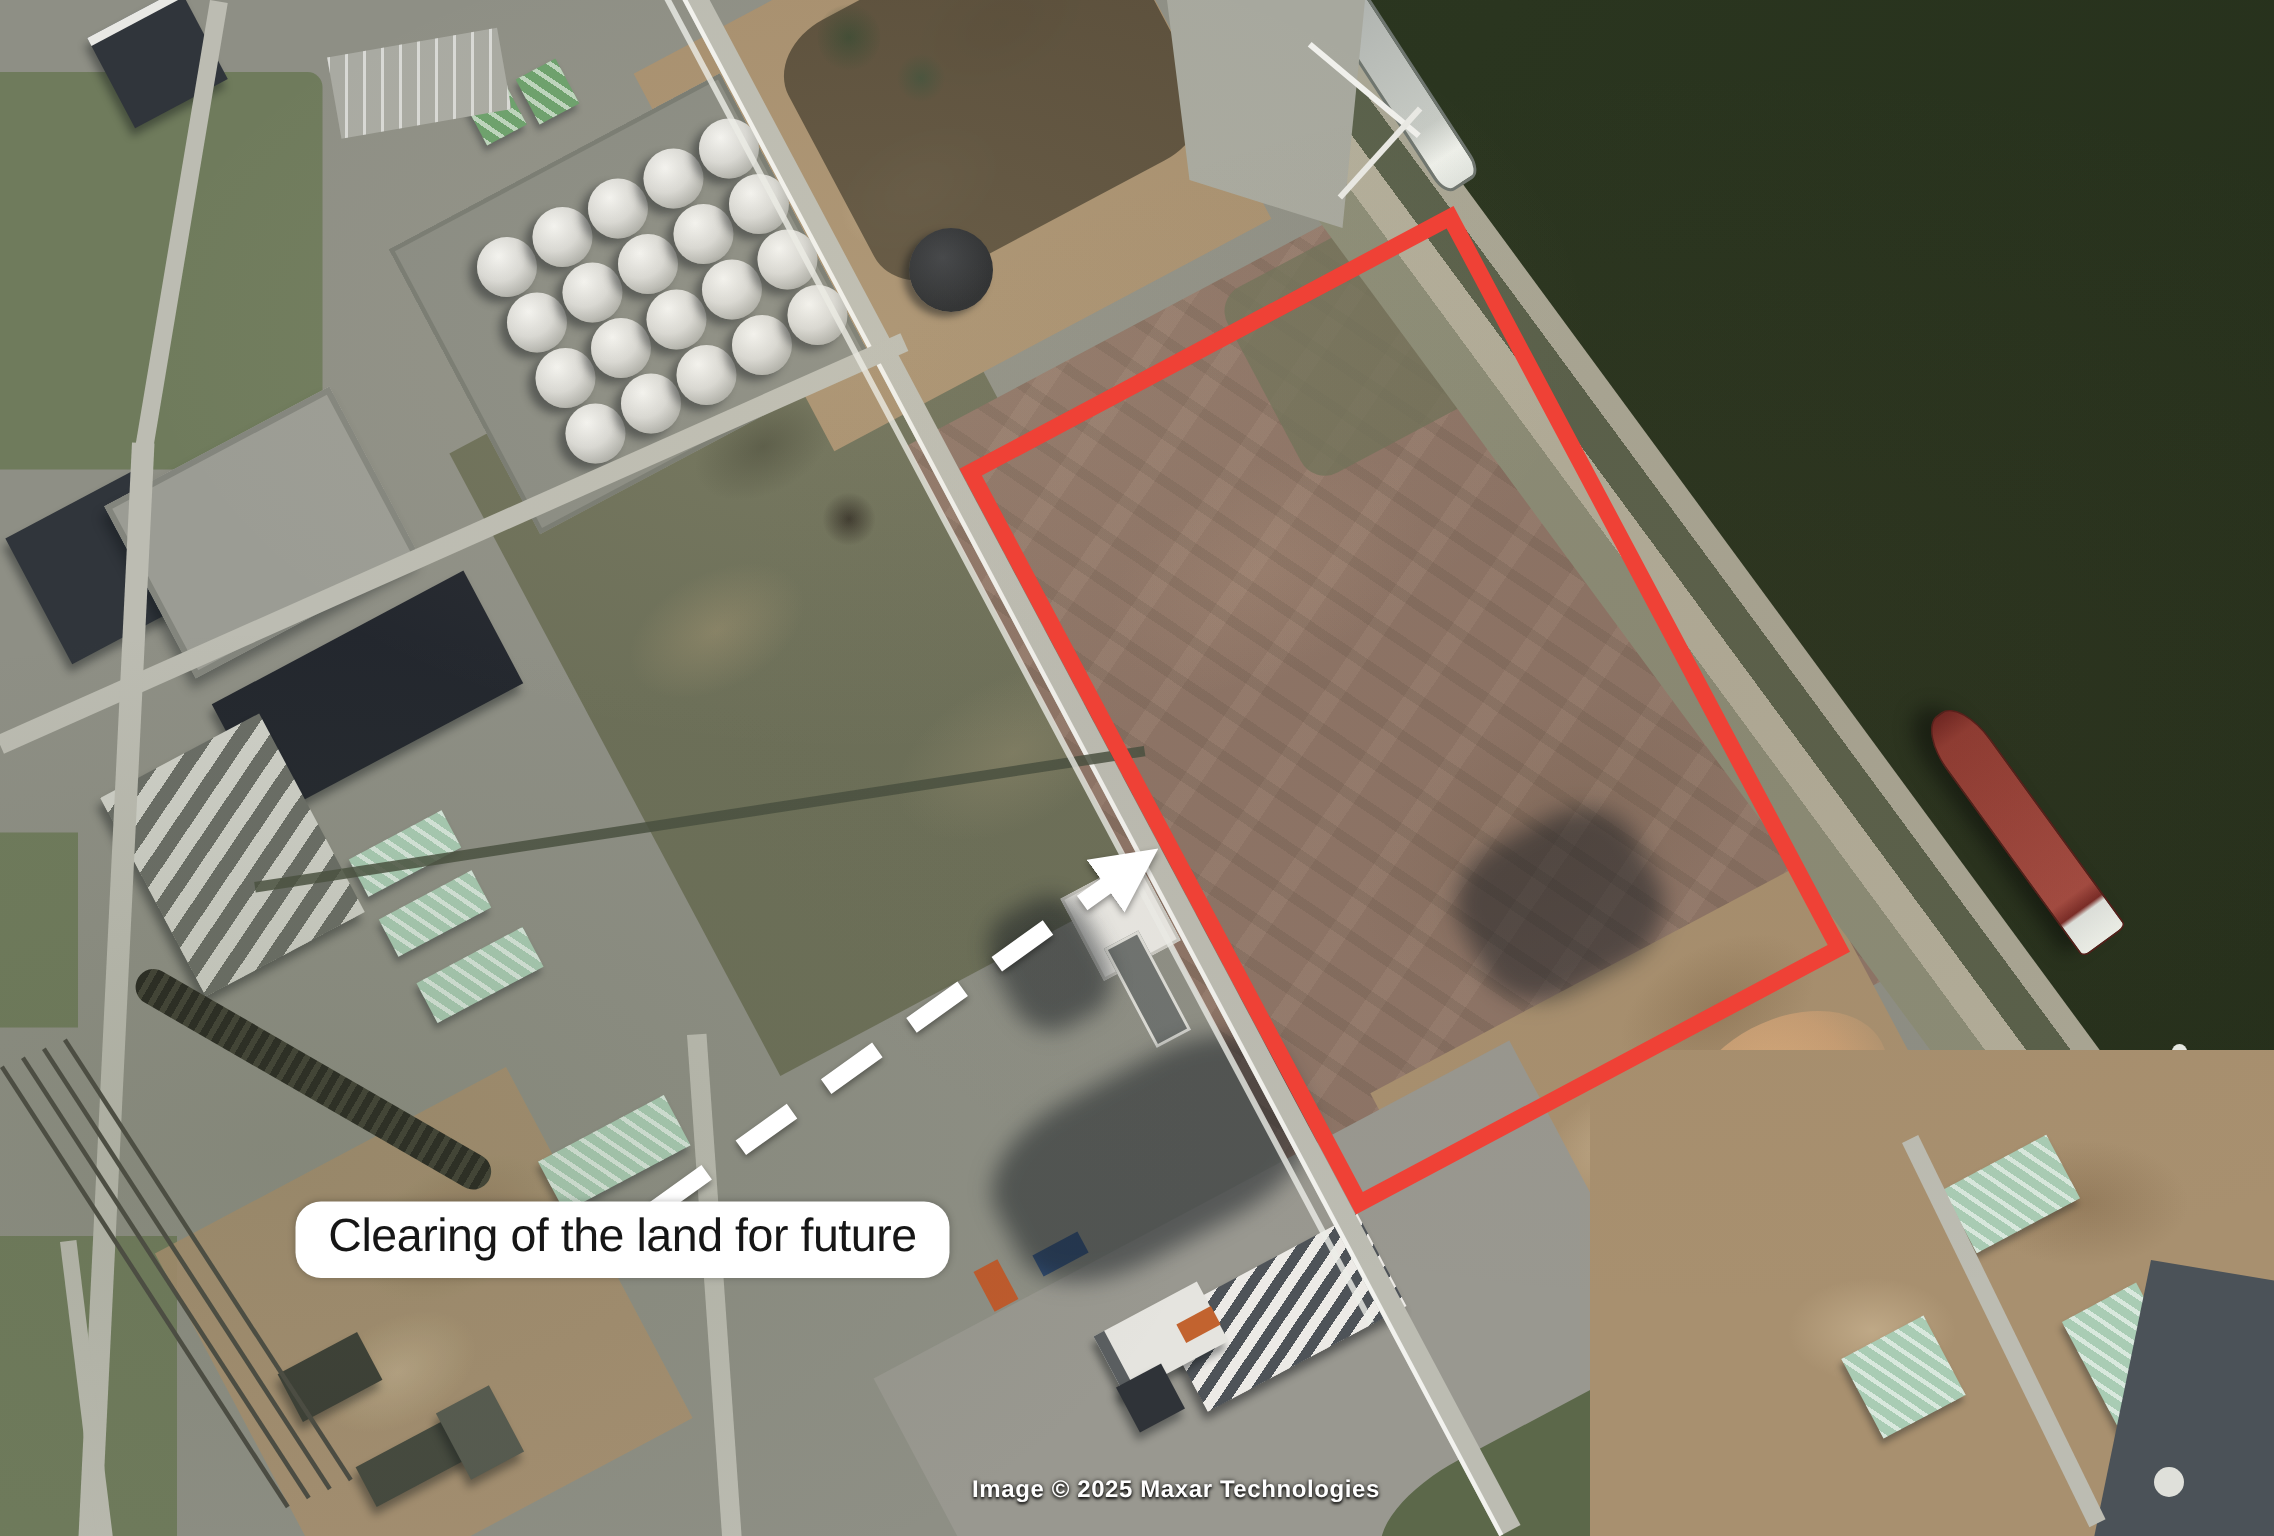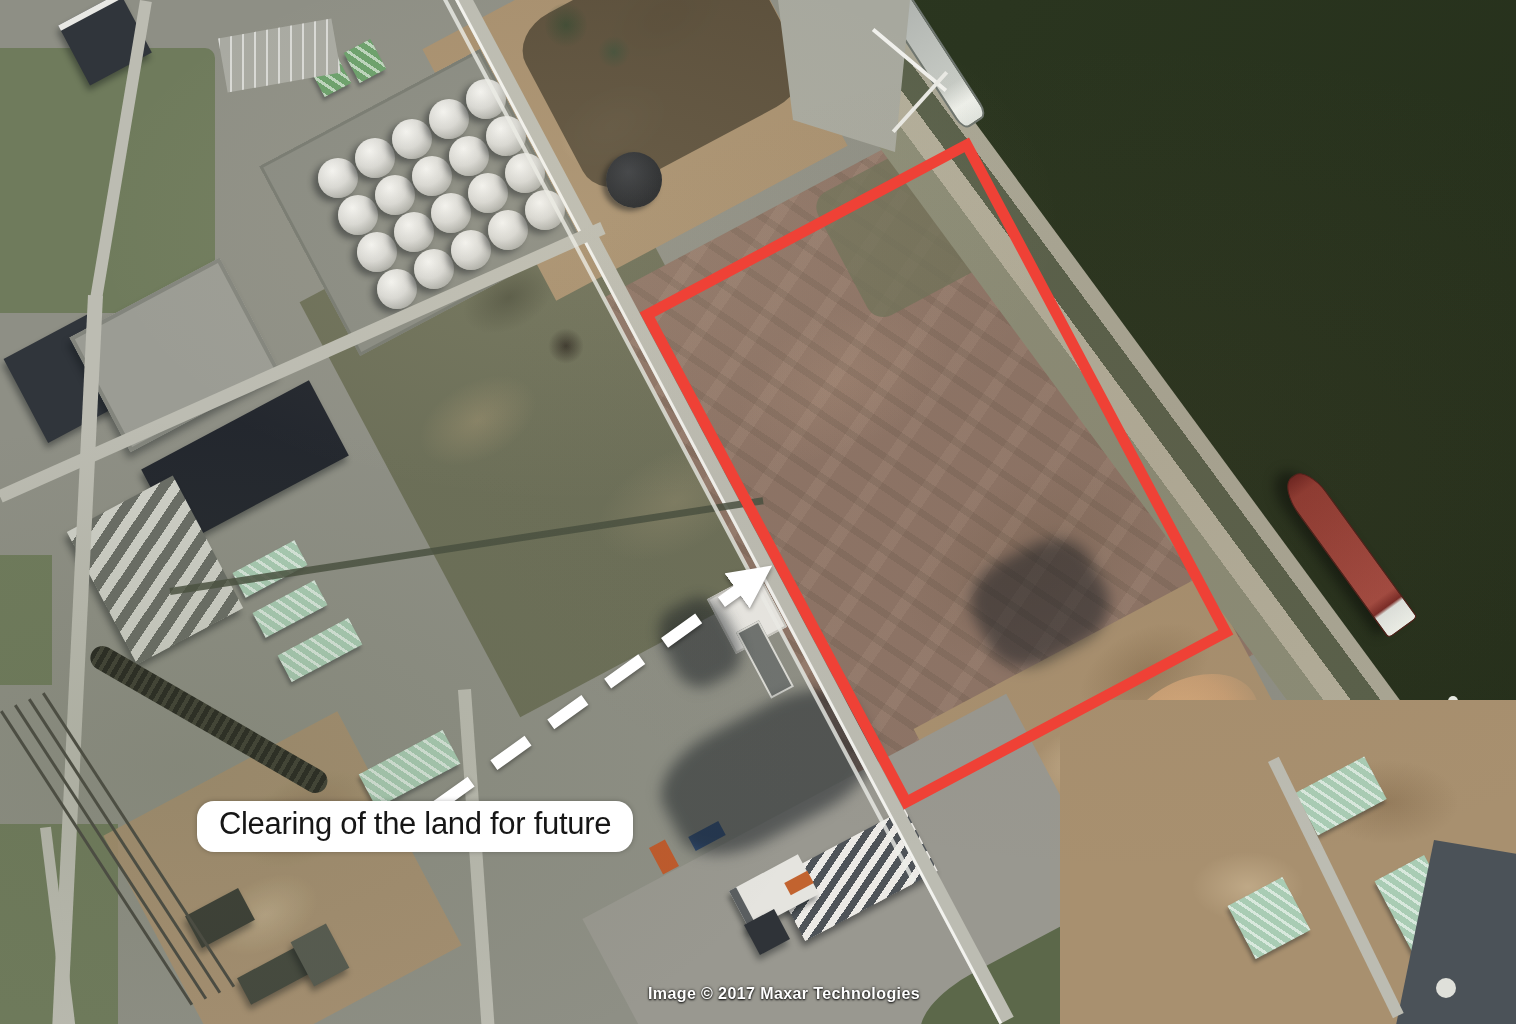--- a/index.html
+++ b/index.html
@@ -167,15 +167,15 @@
         <path d="M0,0 L3.6,1.8 L0,3.6 Z" fill="#ffffff"></path>
       </marker>
     </defs>
     <line x1="437" y1="806" x2="741" y2="588" stroke="#ffffff" stroke-width="12" stroke-dasharray="42 28" marker-end="url(#ah)"></line>
   </svg>
 
   <div class="a label-wrap" style="left:160px;top:801px;width:510px;">
     <div class="label-line">Clearing of the land for future</div>
   </div>
 
-  <div class="a" id="attribution" style="left:648px;top:985px;">Image © 2017 Maxar Technologies</div>
+  <div class="a" id="attribution" style="left:648px;top:985px;">Image © 2025 Maxar Technologies</div>
 
 </div>
 
 </body></html>

